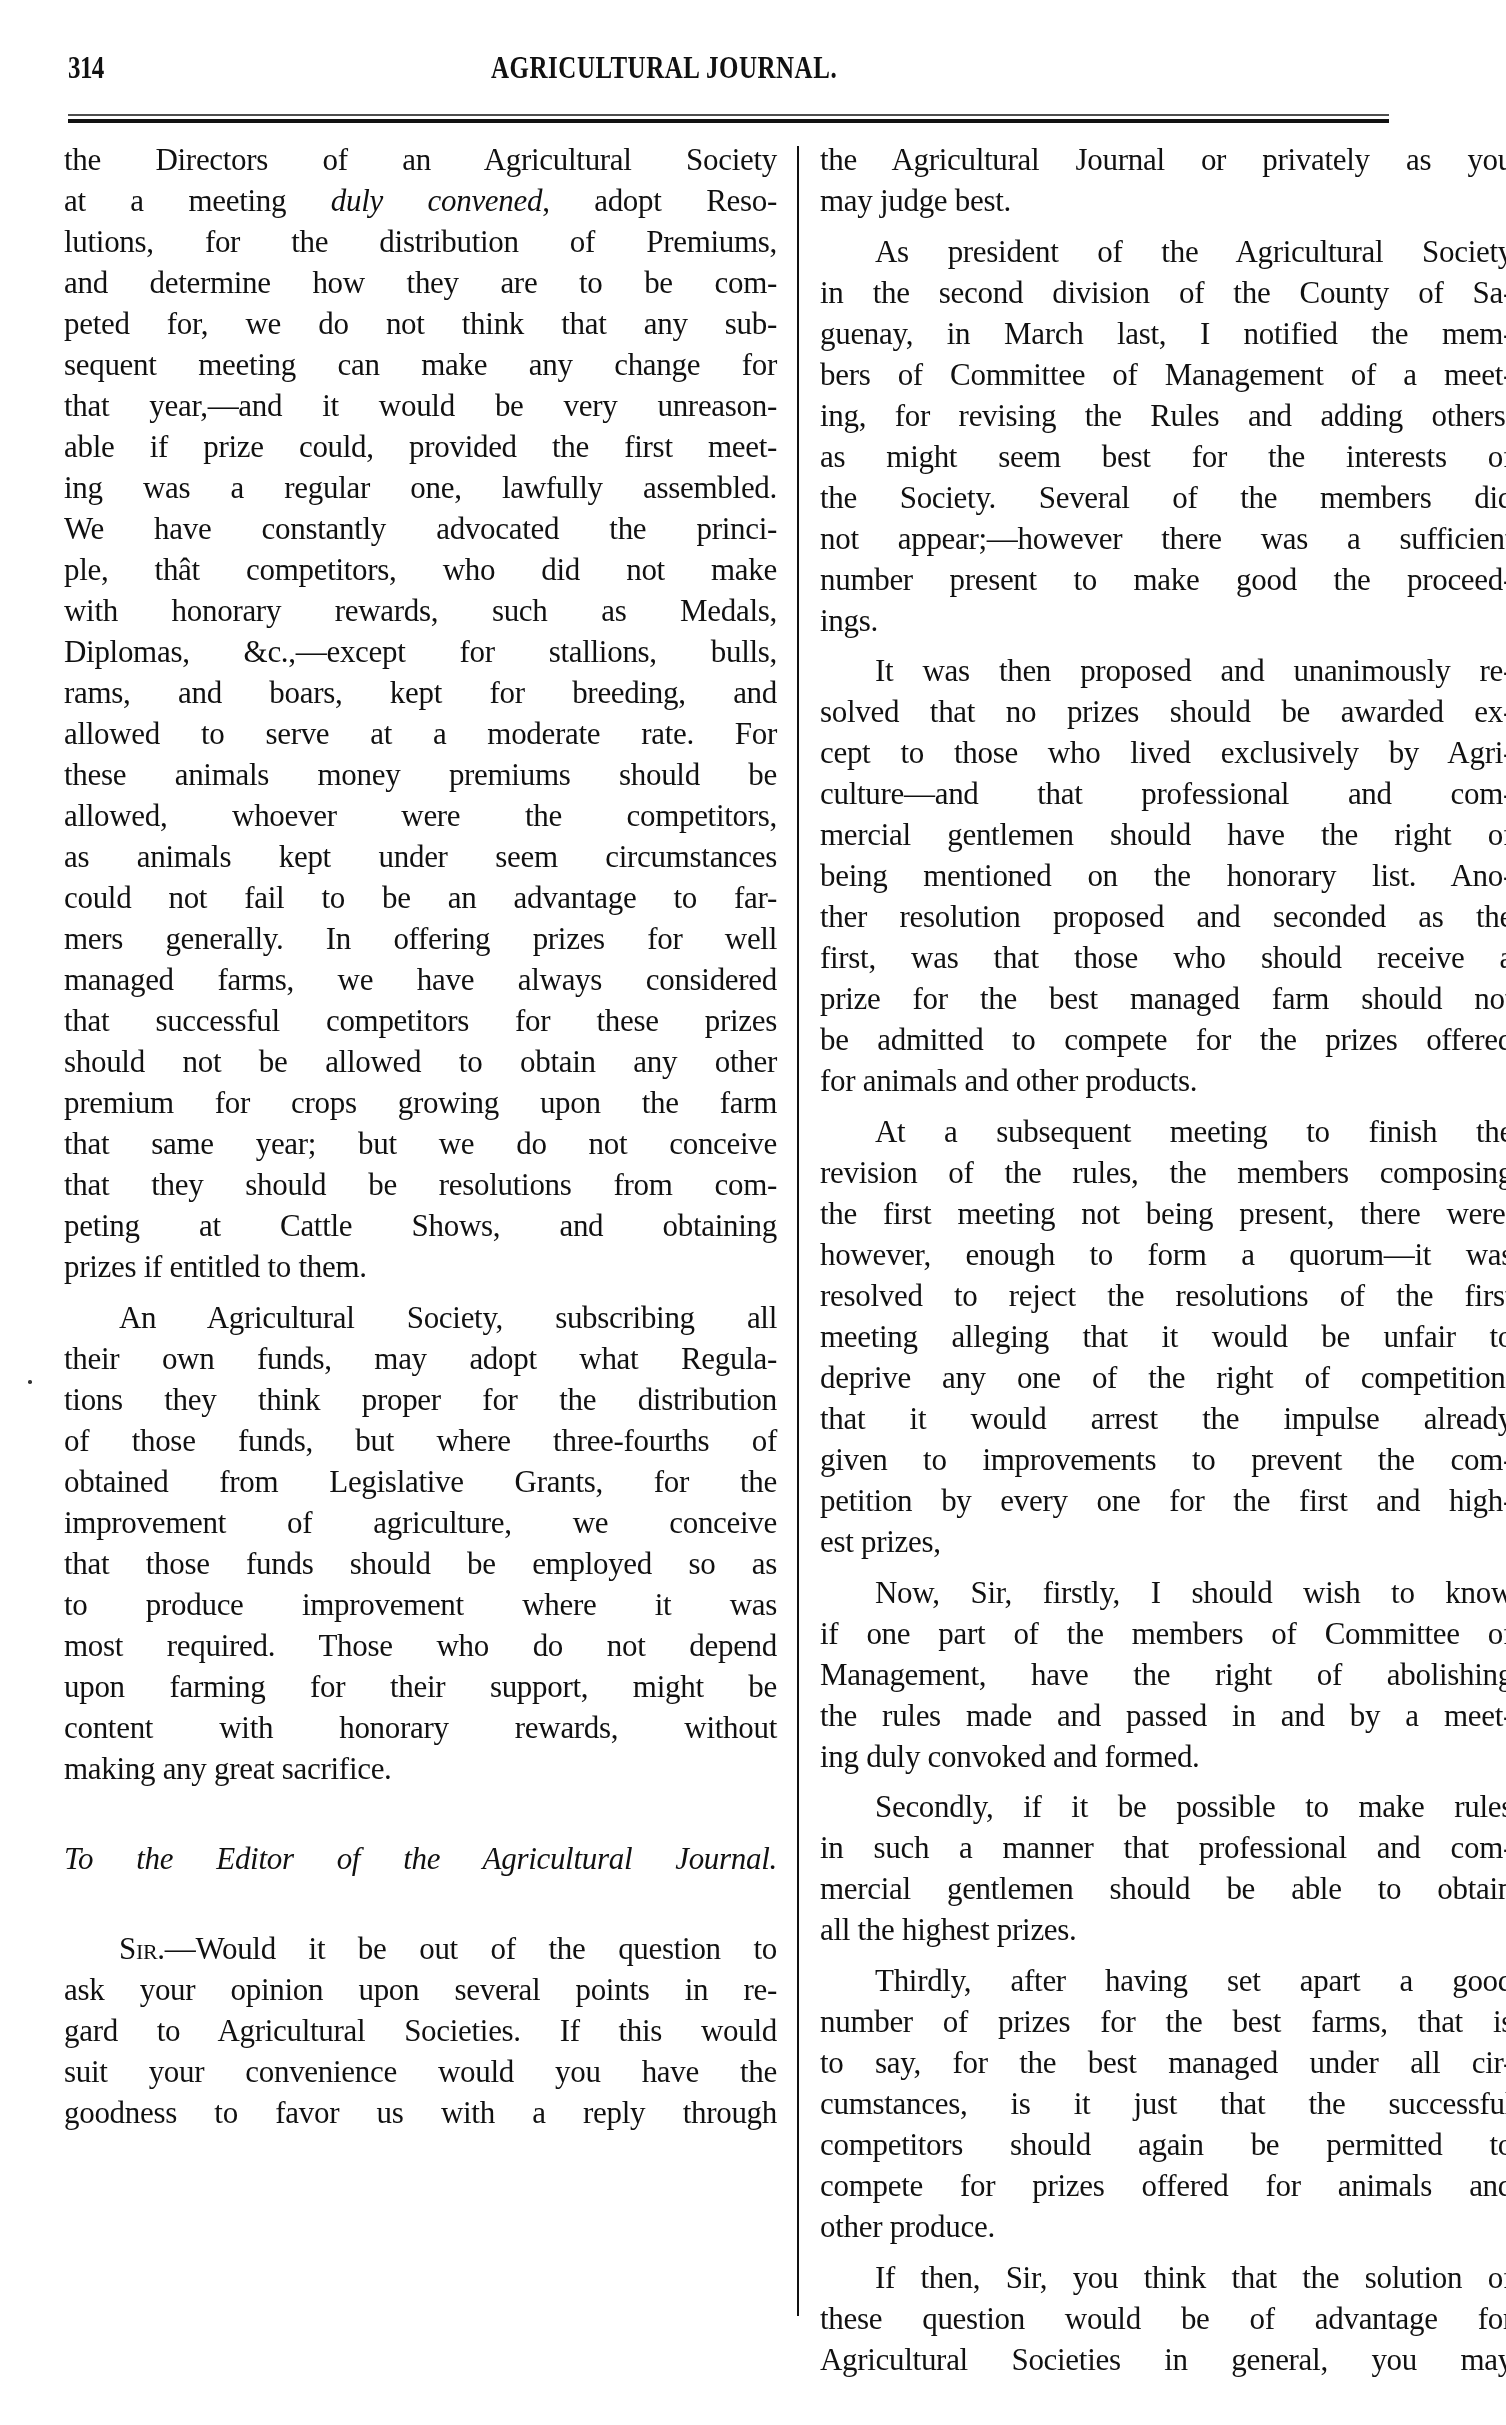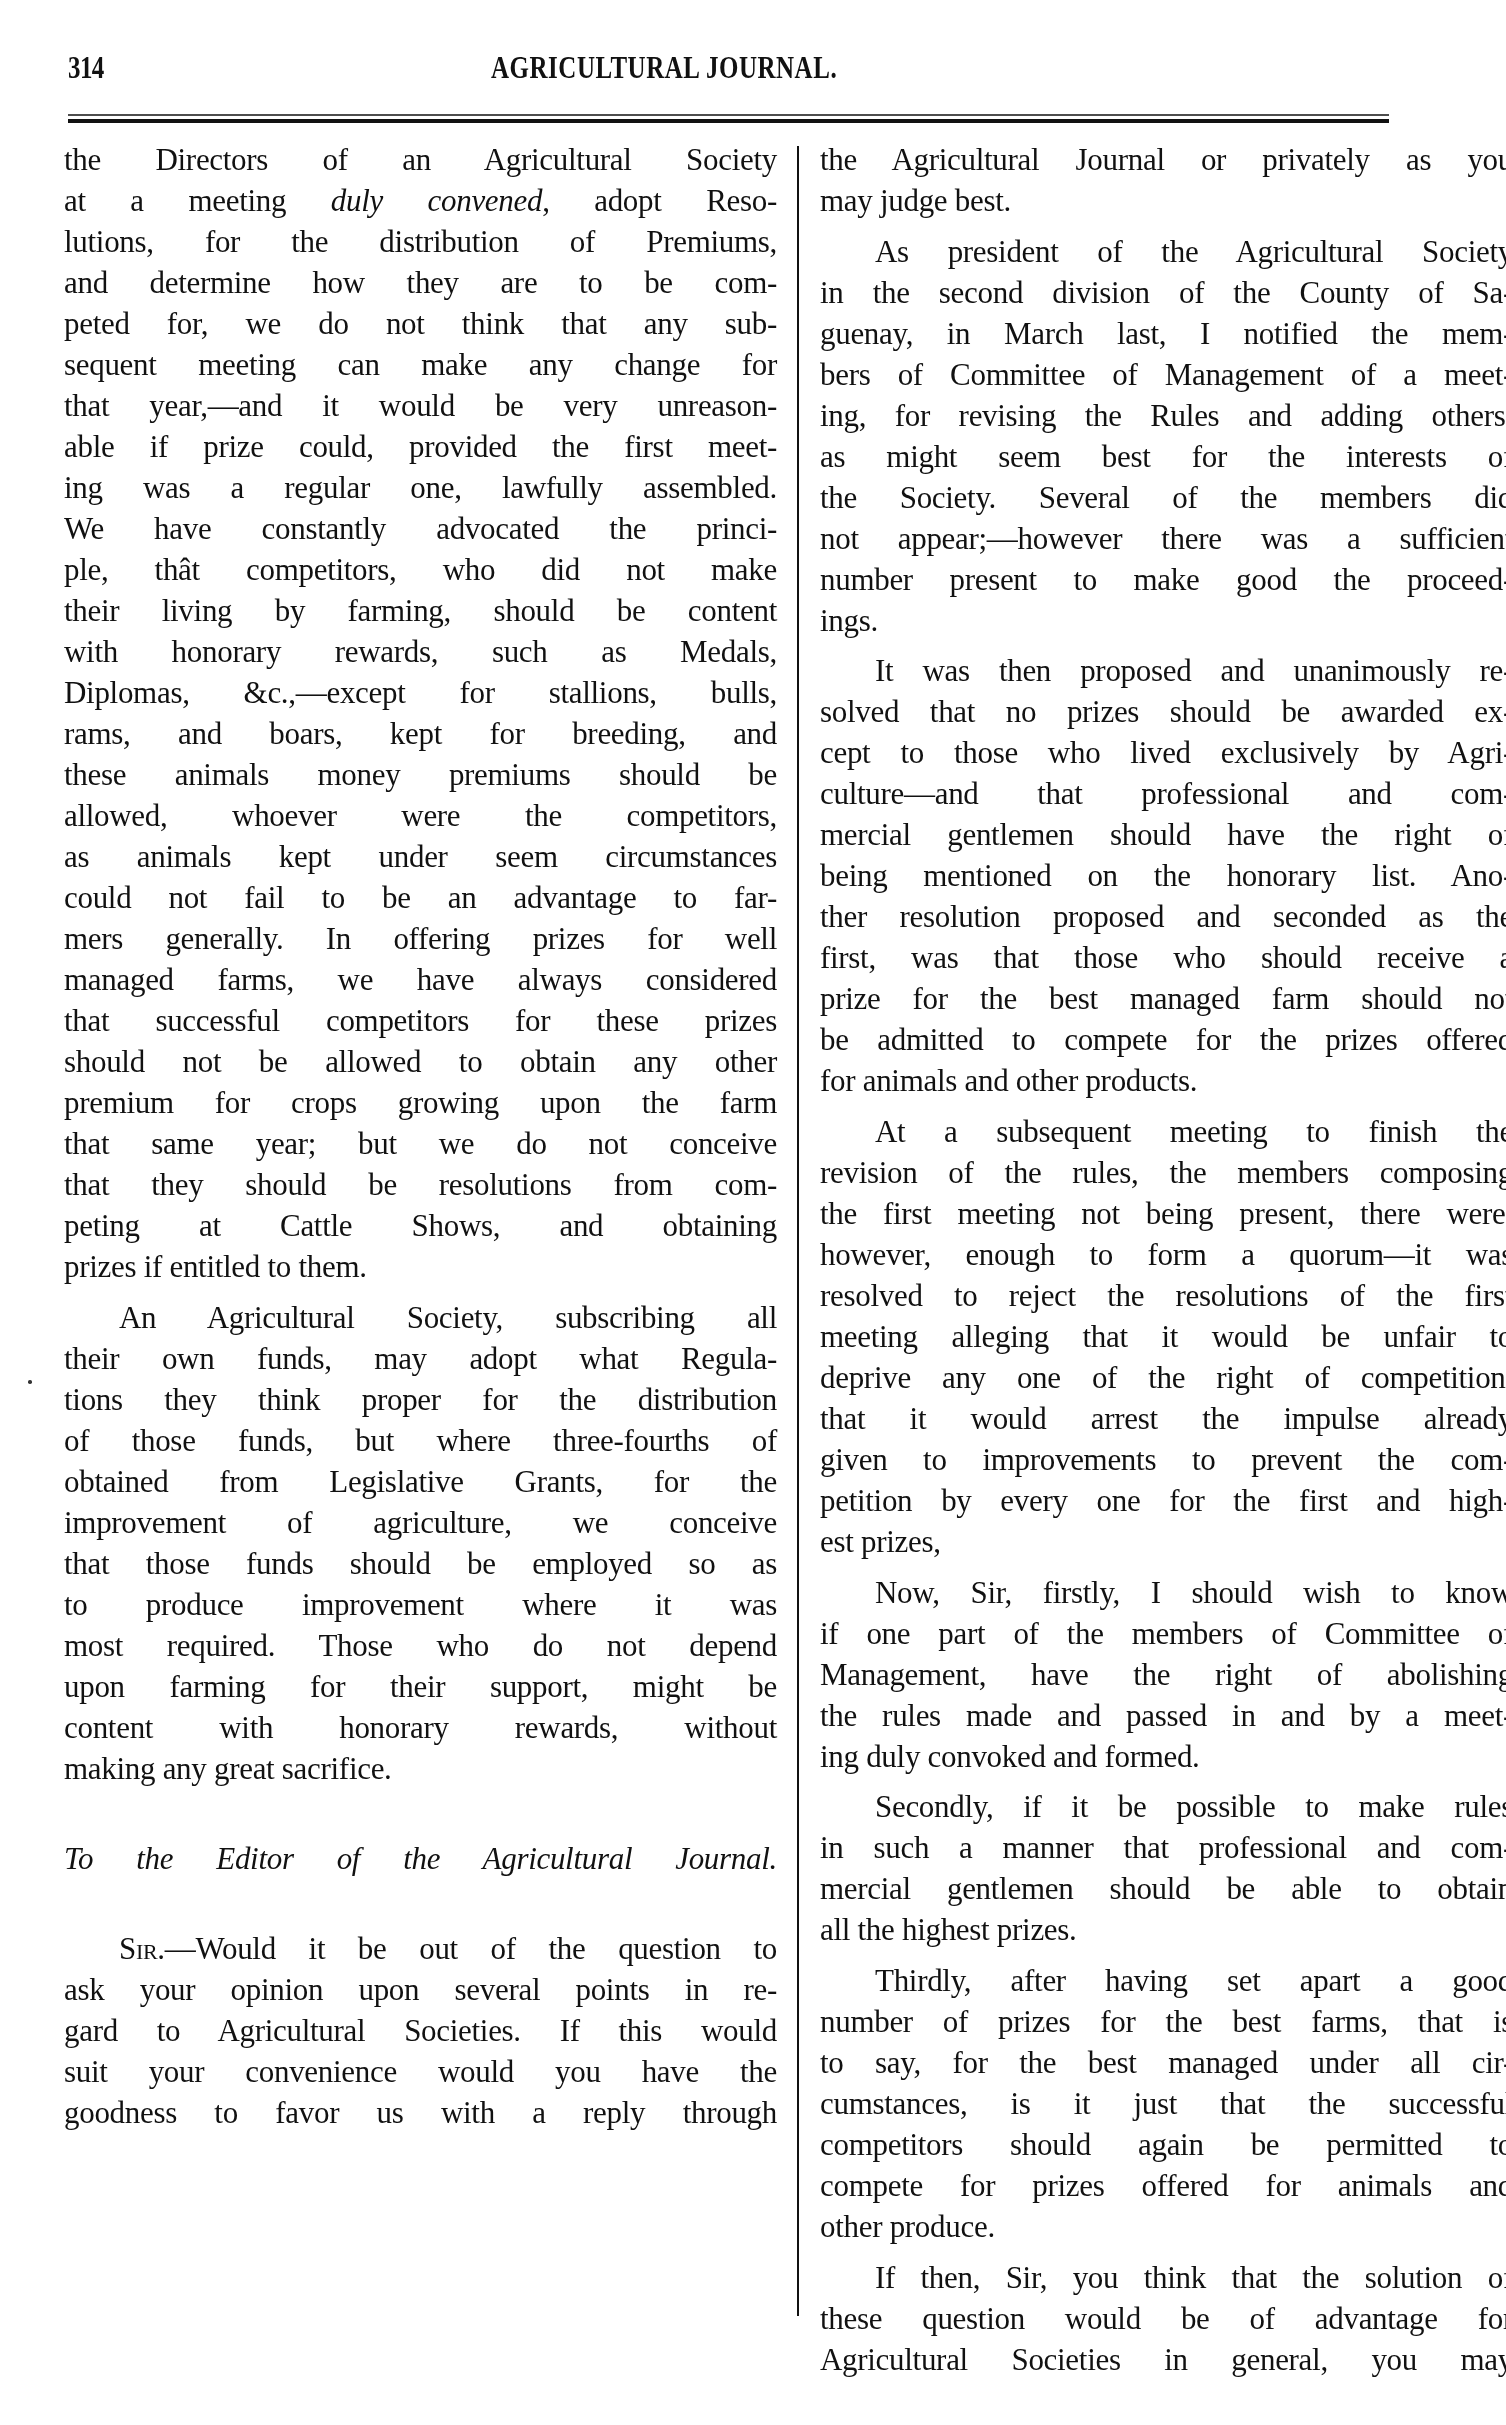--- a/index.html
+++ b/index.html
@@ -114,24 +114,24 @@
       <div class="line">at a meeting <em>duly convened</em>, adopt Reso-</div>
       <div class="line">lutions, for the distribution of Premiums,</div>
       <div class="line">and determine how they are to be com-</div>
       <div class="line">peted for, we do not think that any sub-</div>
       <div class="line">sequent meeting can make any change for</div>
       <div class="line">that year,—and it would be very unreason-</div>
       <div class="line">able if prize could, provided the first meet-</div>
       <div class="line">ing was a regular one, lawfully assembled.</div>
       <div class="line">We have constantly advocated the princi-</div>
       <div class="line">ple, thât competitors, who did not make</div>
-      <div class="line">their living by farming, should be content</div>
       <div class="line">with honorary rewards, such as Medals,</div>
       <div class="line">Diplomas, &amp;c.,—except for stallions, bulls,</div>
       <div class="line">rams, and boars, kept for breeding, and</div>
+      <div class="line">allowed to serve at a moderate rate. For</div>
       <div class="line">these animals money premiums should be</div>
       <div class="line">allowed, whoever were the competitors,</div>
       <div class="line">as animals kept under seem circumstances</div>
       <div class="line">could not fail to be an advantage to far-</div>
       <div class="line">mers generally. In offering prizes for well</div>
       <div class="line">managed farms, we have always considered</div>
       <div class="line">that successful competitors for these prizes</div>
       <div class="line">should not be allowed to obtain any other</div>
       <div class="line">premium for crops growing upon the farm</div>
       <div class="line">that same year; but we do not conceive</div>

